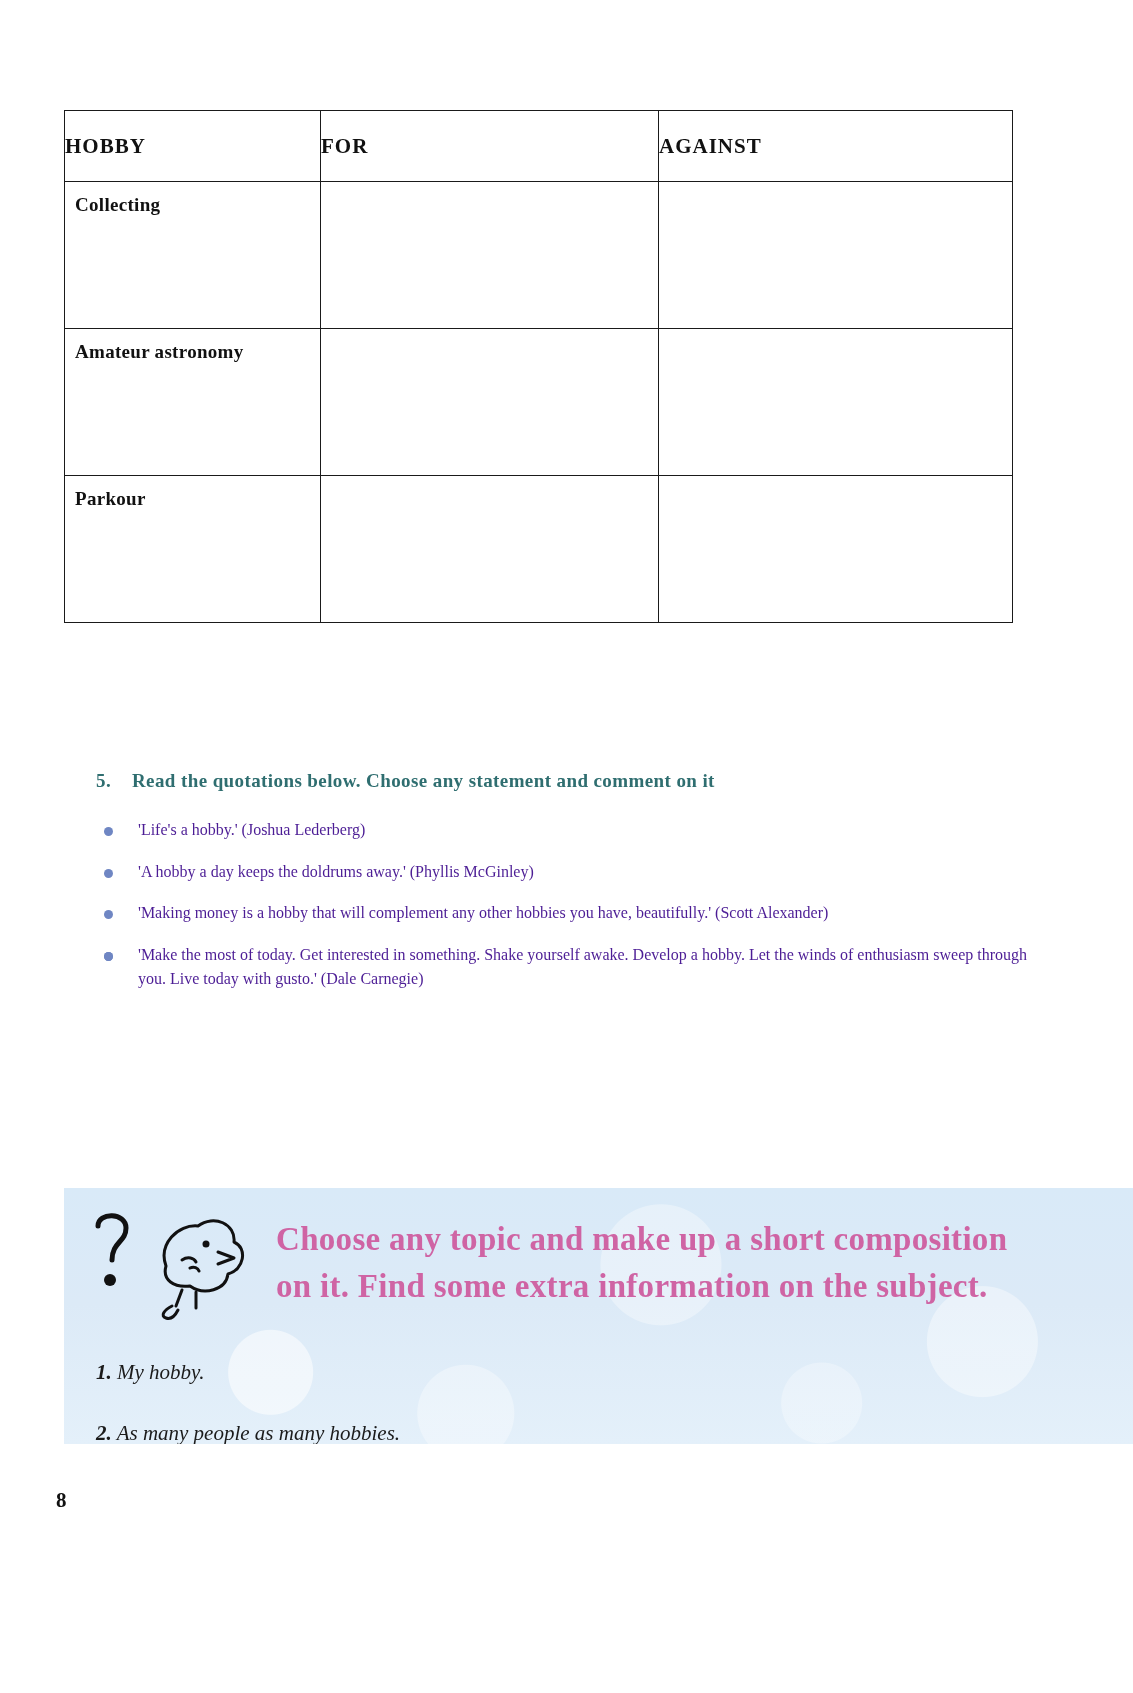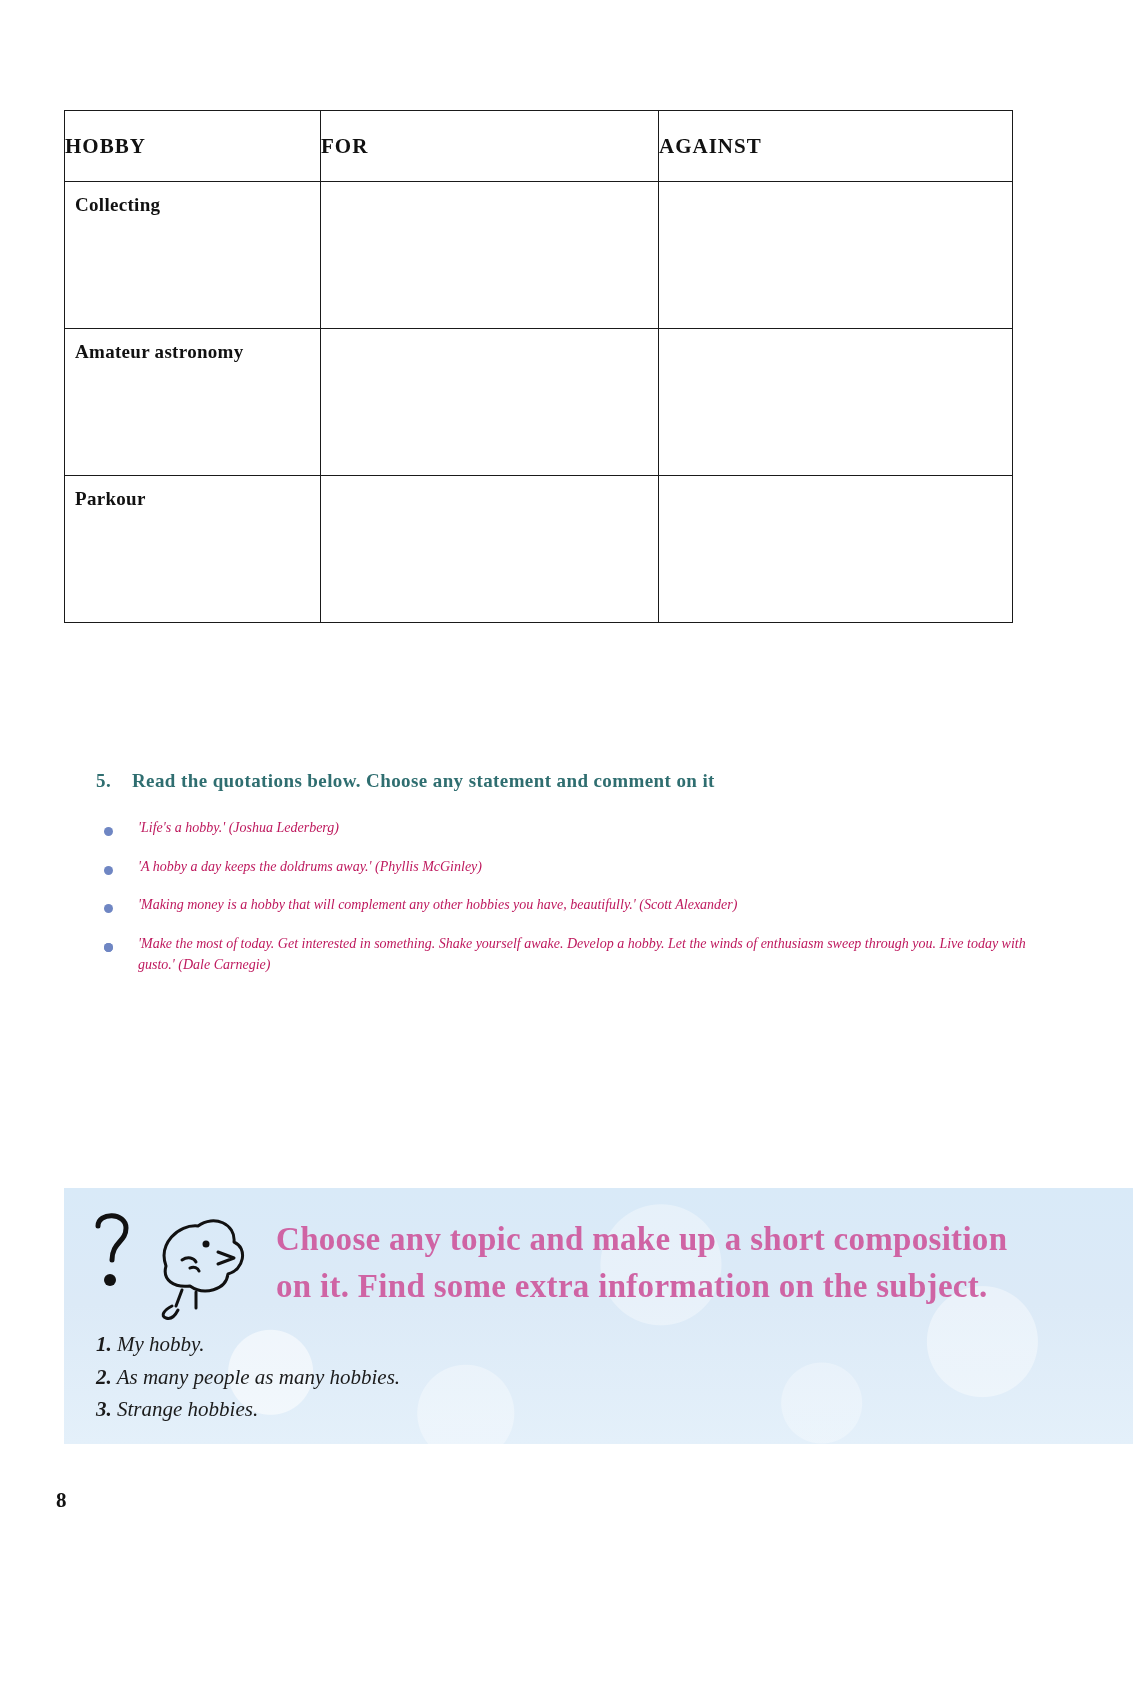--- a/index.html
+++ b/index.html
@@ -79,24 +79,23 @@
   .task-num { width: 22px; flex: none; }
   .quotes {
     margin-top: 26px;
     list-style: none;
     padding: 0;
   }
   .quotes li {
     position: relative;
     padding-left: 42px;
     margin-bottom: 18px;
-    font-style: italic;
-    font-size: 14px;
+    font-size: 16px;
     line-height: 1.48;
-    color: #be185d;
+    color: #4c1d95;
   }
   .quotes li .bullet {
     position: absolute;
     left: 8px;
     top: 9px;
     width: 9px;
     height: 9px;
     border-radius: 50%;
     background: #6f86c3;
   }
@@ -146,20 +145,21 @@
     top: 140px;
     list-style: none;
     margin: 0;
     padding: 0;
   }
   .panel-list li {
     font-style: italic;
     font-size: 21px;
     line-height: 1.55;
     color: #1b1b1b;
+    margin-top: 28px;
   }
   .panel-list li b {
     font-style: italic;
     font-weight: bold;
   }
 
   
   .page-num {
     position: absolute;
     left: 56px;

